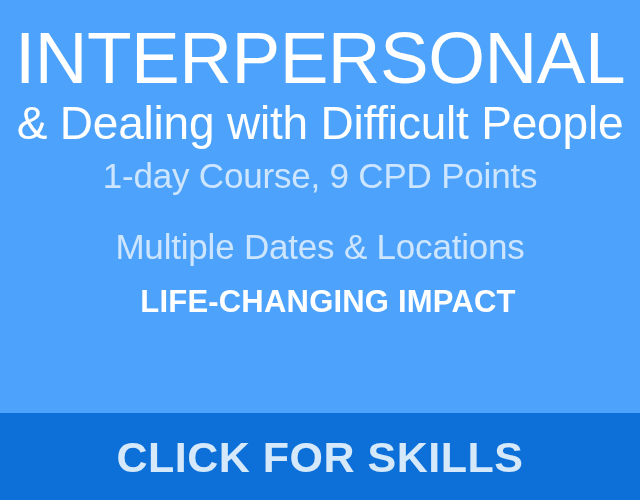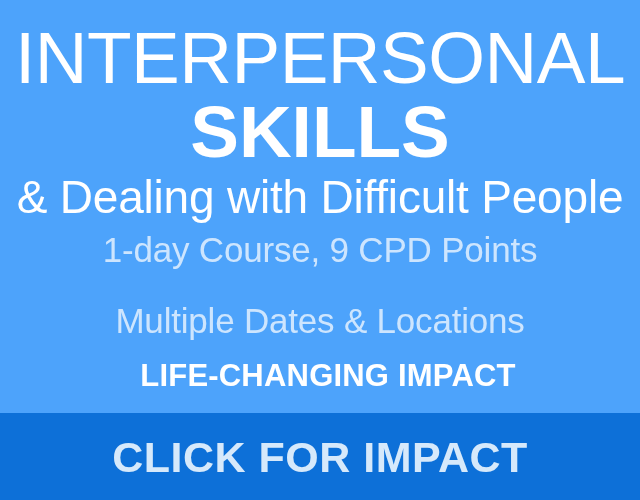--- a/index.html
+++ b/index.html
@@ -124,29 +124,28 @@
 </style>
 </head>
 <body>
 
 <div id="banner">
 
   <div class="body-area">
 
     <span class="headline line1">INTERPERSONAL</span>
 
-    <span class="headline line2">SKILLS</span>
 
     <span class="subhead">&amp; Dealing with Difficult People</span>
 
     <span class="detail first">1-day Course, 9 CPD Points</span>
 
     <span class="detail second">Multiple Dates &amp; Locations</span>
 
     <span class="tagline">LIFE-CHANGING IMPACT</span>
 
   </div>
 
   <div class="cta-bar">
-    <span class="cta-text">CLICK FOR IMPACT</span>
+    <span class="cta-text">CLICK FOR SKILLS</span>
   </div>
 
 </div>
 
 </body></html>

